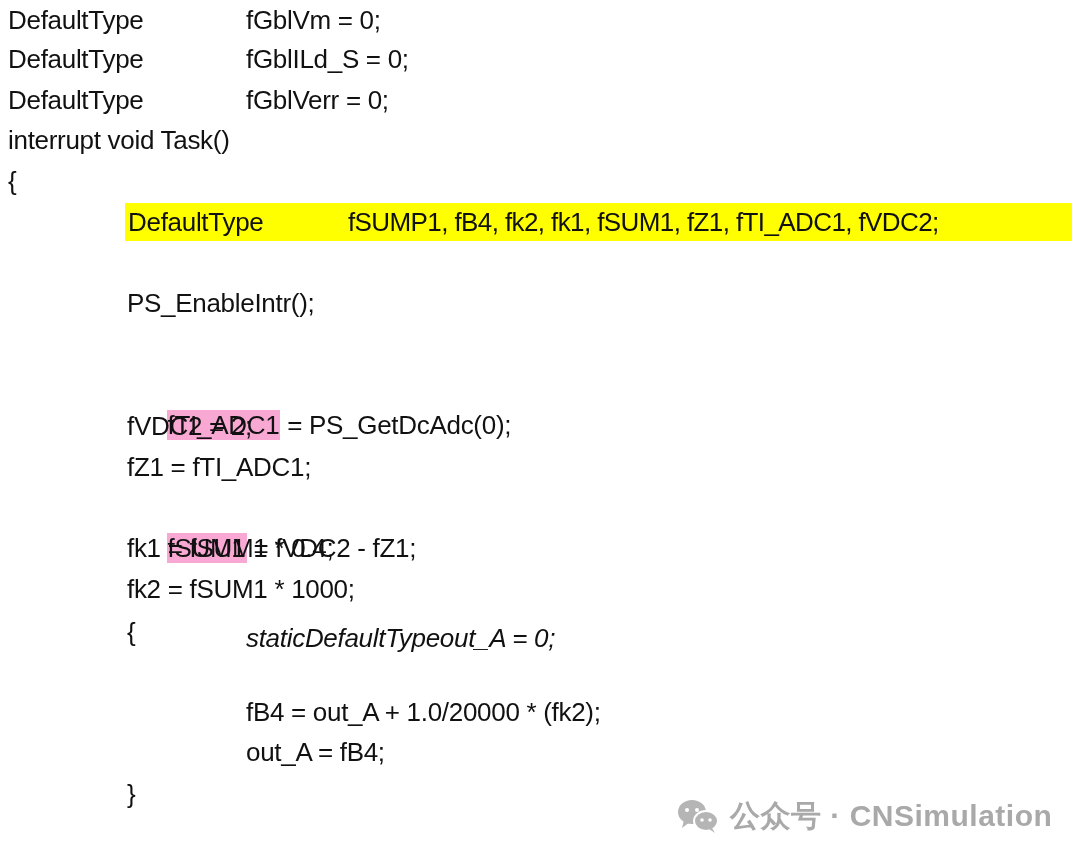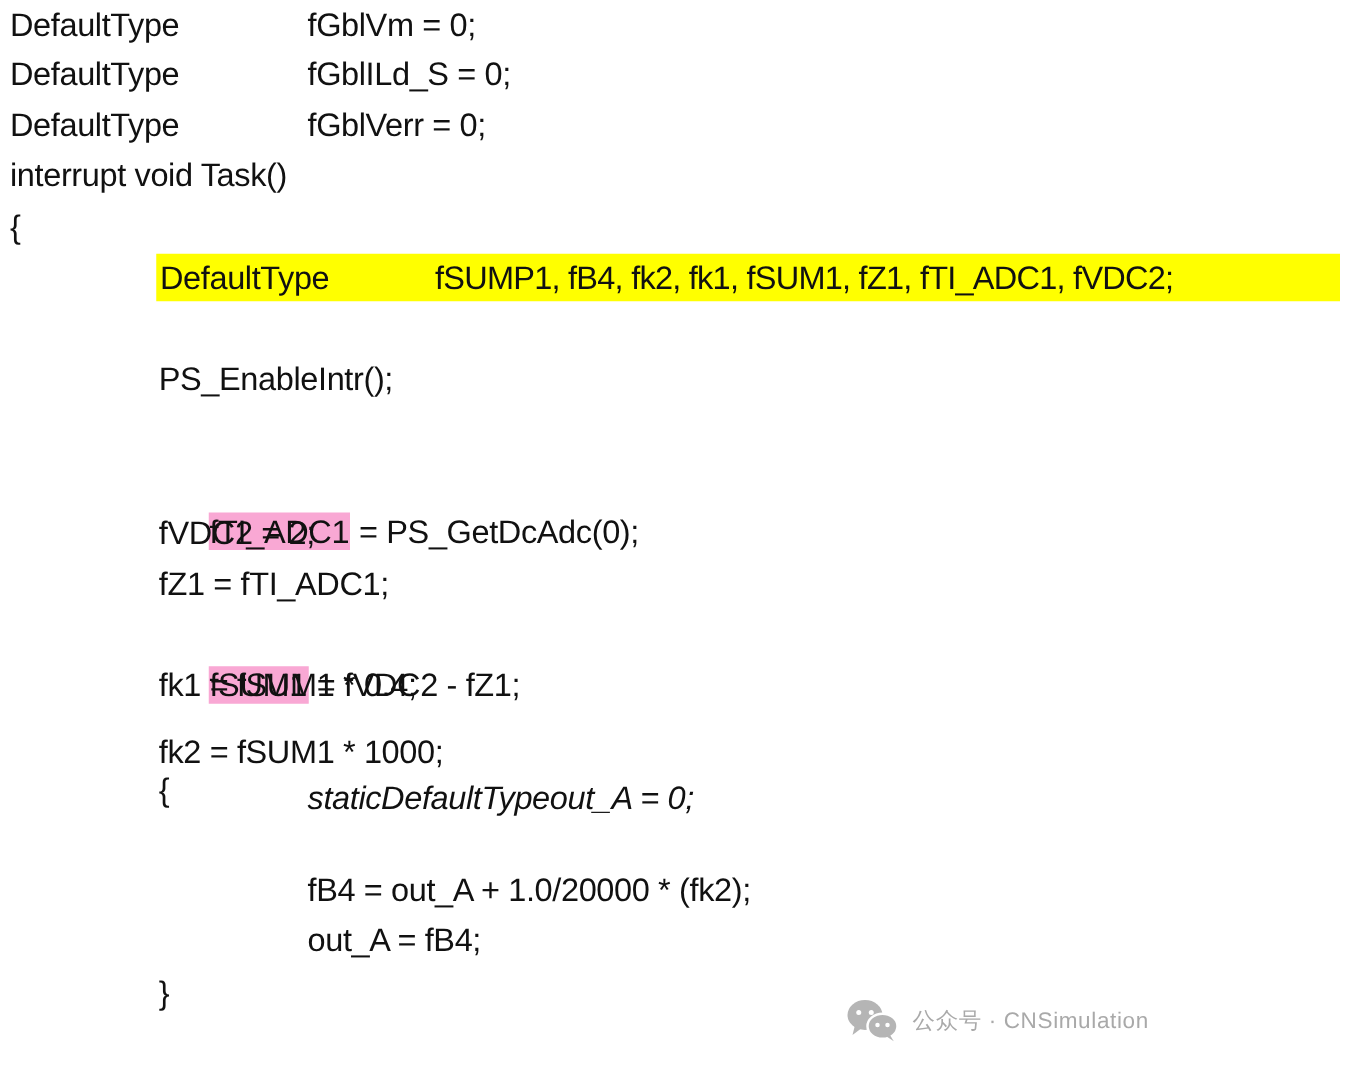--- a/index.html
+++ b/index.html
@@ -48,22 +48,23 @@
       height: 38px;
     }
     .watermark {
       position: absolute;
       left: 676px;
       top: 796px;
       height: 40px;
       display: flex;
       align-items: center;
       color: #a9a9a9;
-      font-size: 18px;
+      font-size: 30px;
       letter-spacing: 0.5px;
+      font-weight: bold;
     }
     .wm-icon {
       width: 44px;
       height: 36px;
       position: relative;
       margin-right: 10px;
     }
     .wm-text {
       white-space: pre;
     }
@@ -115,21 +116,21 @@
     <span class="seg" style="left:127px;">fZ1 = fTI_ADC1;</span>
   </div>
   <div class="line" style="top:488px;">
     <span class="seg" style="left:125px;">
       <span class="hl">fSUM1</span><span> = fVDC2 - fZ1;</span>
     </span>
   </div>
   <div class="line" style="top:528px;">
     <span class="seg" style="left:127px;">fk1 = fSUM1 * 0.4;</span>
   </div>
-  <div class="line" style="top:569px;margin-top:12px;">
+  <div class="line" style="top:569px;">
     <span class="seg" style="left:127px;">fk2 = fSUM1 * 1000;</span>
   </div>
   <div class="line" style="top:612px;">
     <span class="seg" style="left:127px;">{</span>
   </div>
 
   <div class="line" style="top:618px;font-style:italic;">
     <span class="seg" style="left:246px;">staticDefaultTypeout_A = 0;</span>
   </div>
   <div class="line" style="top:692px;">

